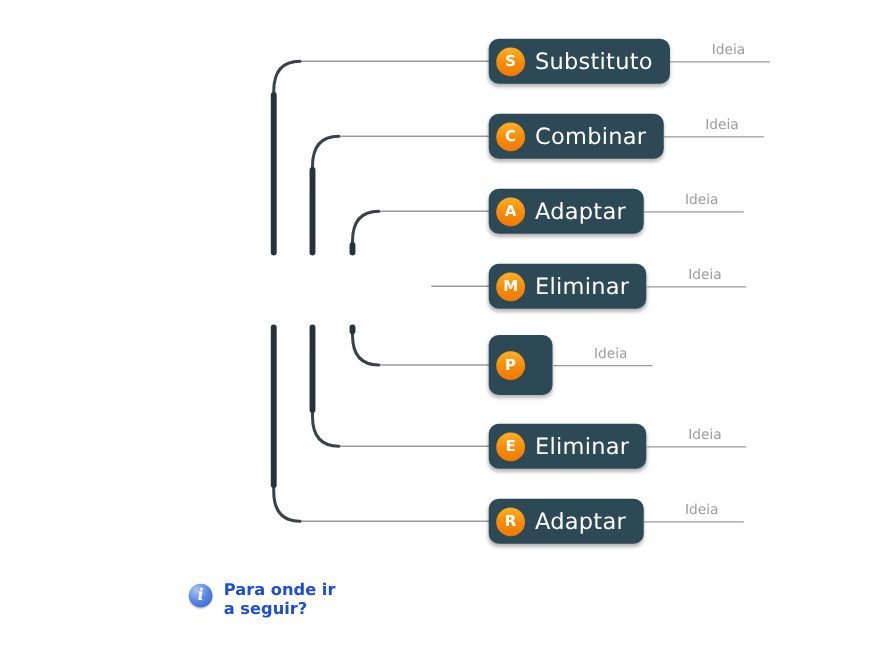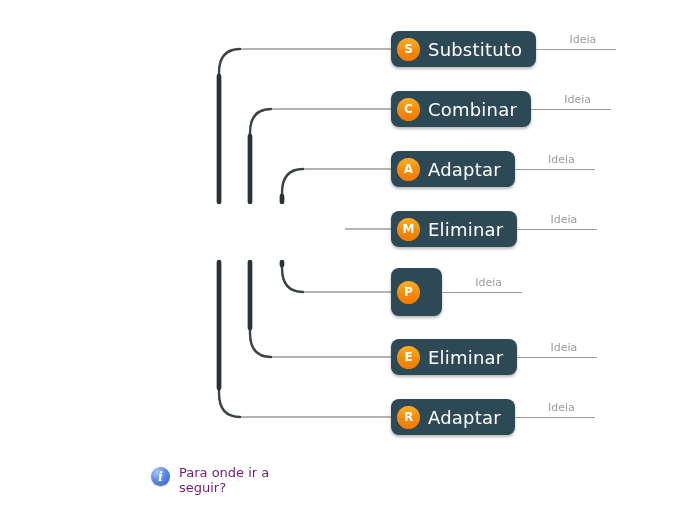--- a/index.html
+++ b/index.html
@@ -52,22 +52,22 @@
   .footer{position:absolute;left:151px;top:465px;display:flex;align-items:flex-start;z-index:1;}
   .info-icon{
     width:19px;height:19px;border-radius:50%;margin-top:2px;cursor:pointer;
     background:radial-gradient(circle at 32% 26%,#a9c6f4 0%,#5c8ae6 45%,#2e5ec4 100%);
     color:#fff;font-family:"DejaVu Serif","Liberation Serif",serif;
     font-style:italic;font-weight:bold;font-size:13px;
     display:flex;align-items:center;justify-content:center;
     box-shadow:0 1px 1px rgba(0,0,0,.25);
   }
   .footer-text{
-    margin-left:9px;width:96px;font-weight:normal;font-size:13px;line-height:1.18;
-    color:#701a75;cursor:pointer;
+    margin-left:9px;width:96px;font-weight:bold;font-size:13px;line-height:1.18;
+    color:#1d4ed8;cursor:pointer;
   }
 </style>
 </head>
 <body>
 
 <div id="canvas">
 
   <svg id="connectors" viewBox="0 0 697 520">
 
     <path class="thin" d="M219,202 V73 Q219,49 243,49 H392"></path>

